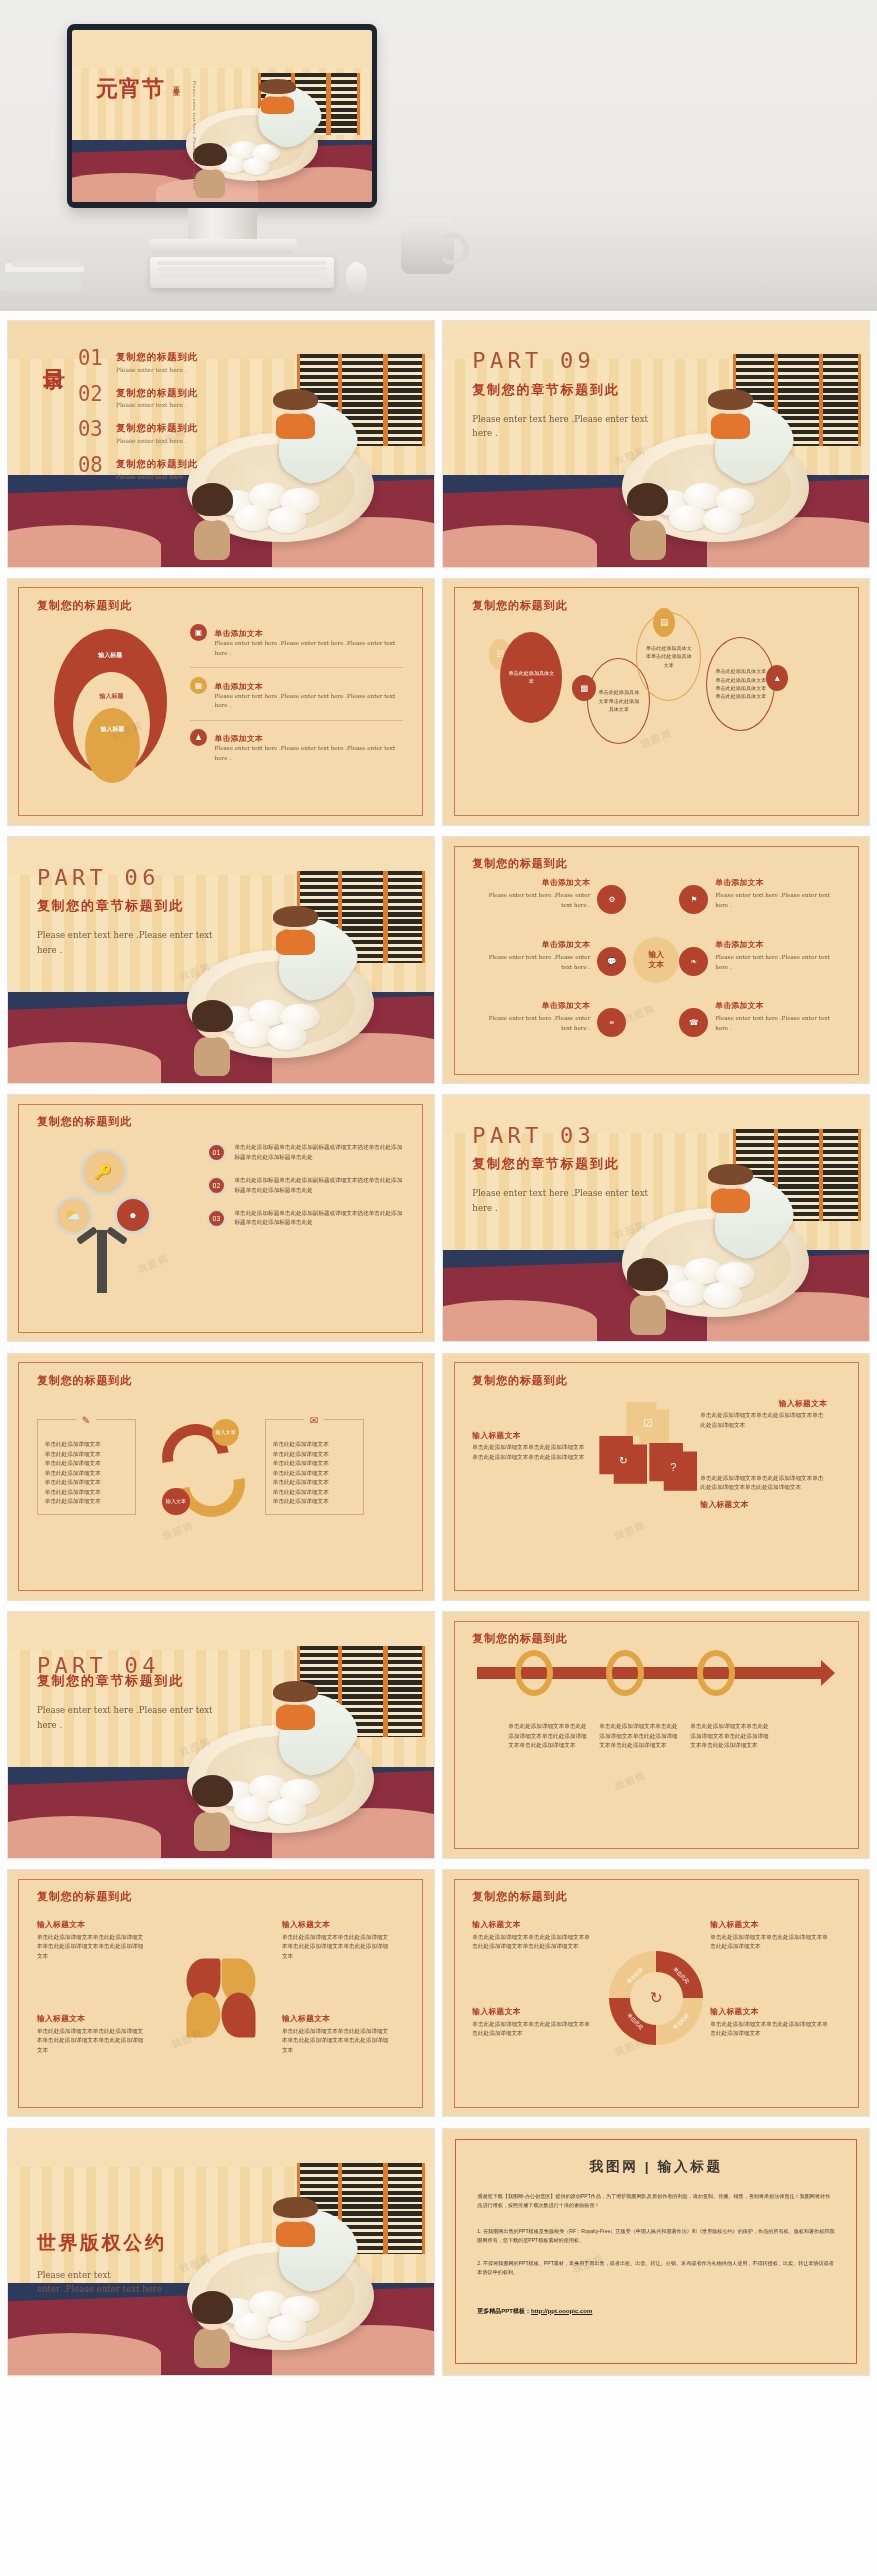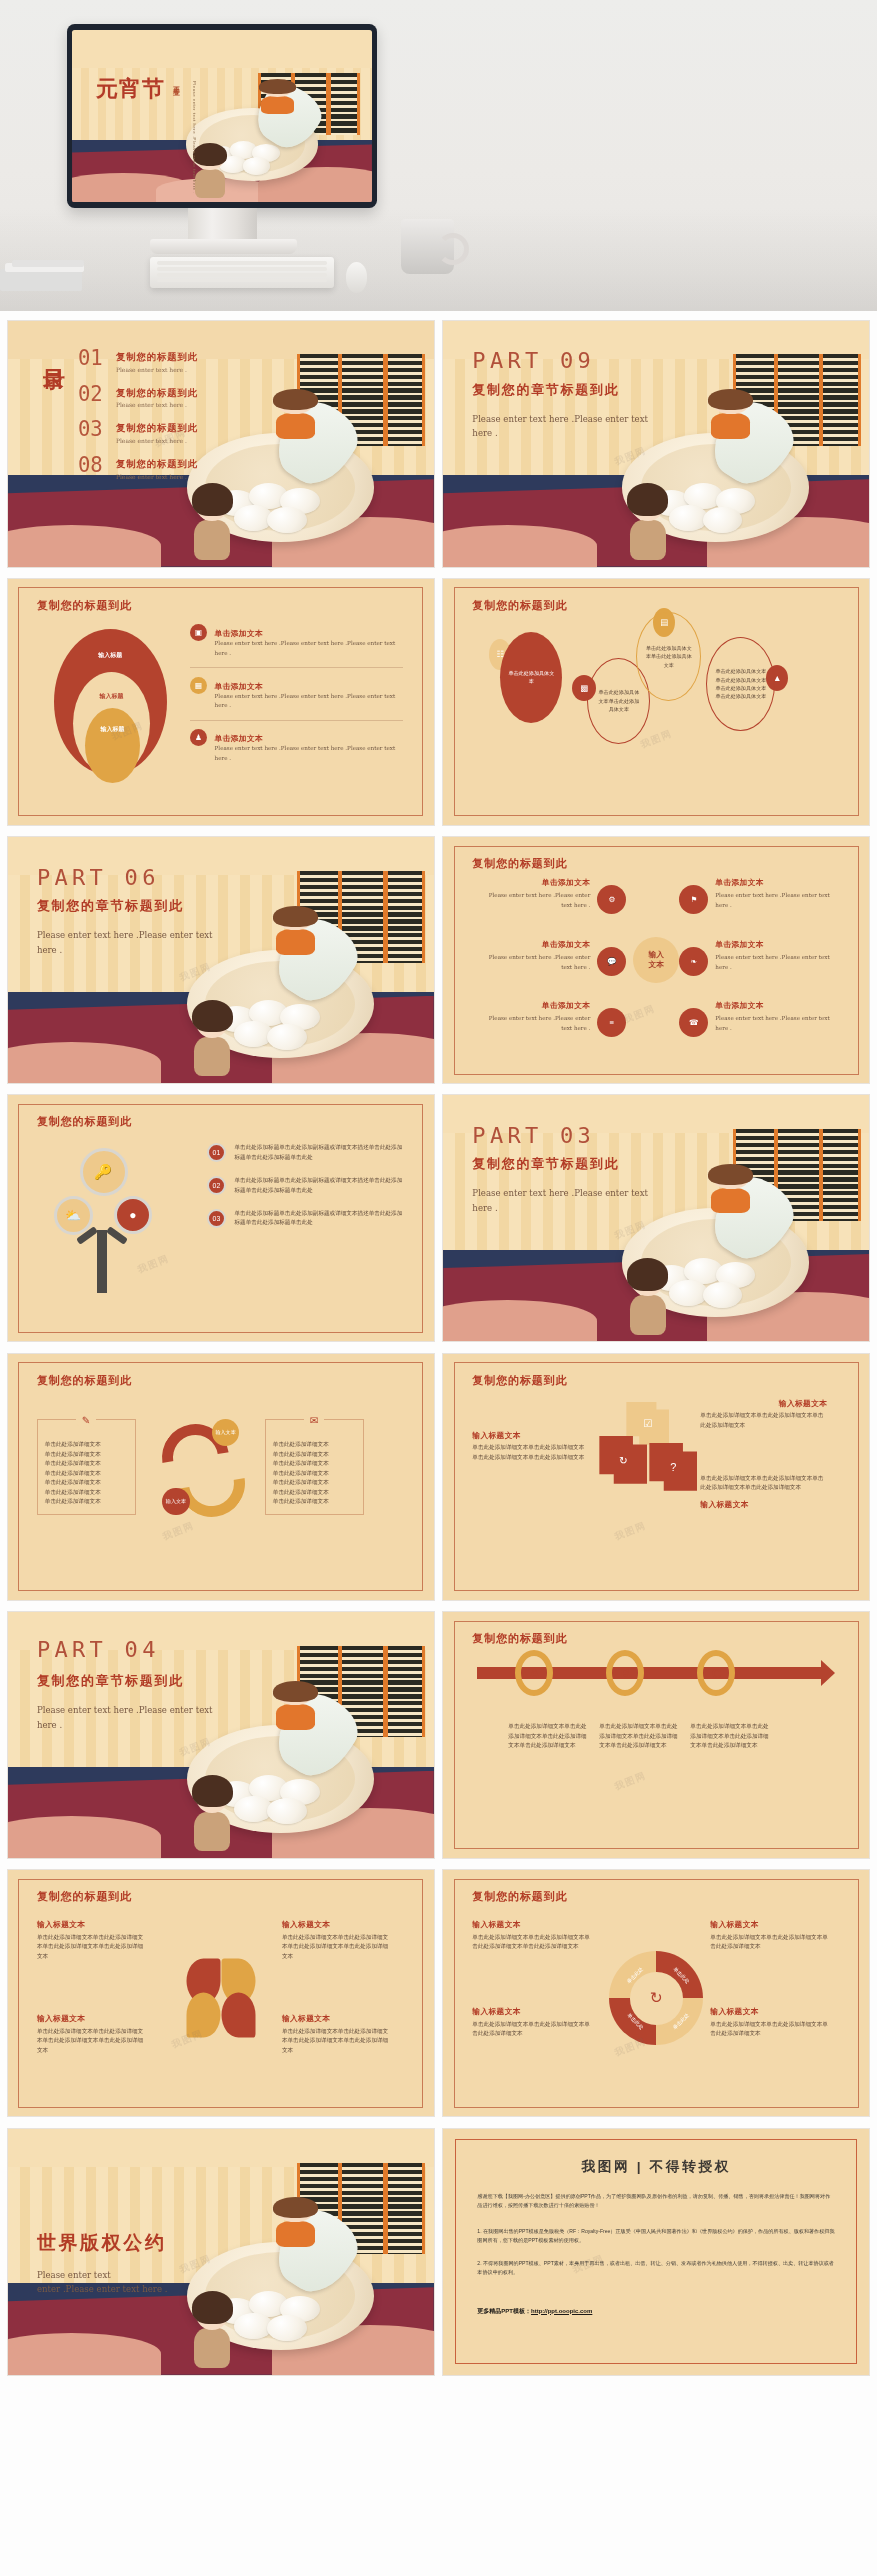--- a/index.html
+++ b/index.html
@@ -735,21 +735,21 @@
         <div class="kid-body"></div>
           <div class="kid-head"></div>
           <div class="kid-hair"></div>
       </div>
       <div class="girl-bot" style="left:43%;top:62%;width:10%;height:34%">
         <div class="kid-body" style="background:#caa27a"></div>
           <div class="kid-head"></div>
           <div class="kid-hair" style="background:#4b2f20"></div>
       </div>
     </div>
-    <div class="part-label" style="top:25px">PART 04</div>
+    <div class="part-label" style="top:41px">PART 04</div>
     <div class="part-title" style="top:60px">复制您的章节标题到此</div>
     <div class="part-desc" style="top:91px">Please enter text here .Please enter text here .</div>
     <div class="wm" style="left:171px;top:129px">我图网</div>
   </div>
 
   <div class="slide">
     <div class="frame"></div>
     <div class="s-title">复制您的标题到此</div>
     <div>
       <div class="tl-bar" style="top:55px"></div>
@@ -858,21 +858,21 @@
     <div class="thanks" style="top:101px">世界版权公约</div>
     <div class="part-desc" style="top:139px">
       <div>Please enter text</div>
       <div>enter .Please enter text here .</div>
     </div>
     <div class="wm" style="left:171px;top:129px">我图网</div>
   </div>
 
   <div class="slide">
     <div class="cr-frame"></div>
-    <div class="cr-title">我图网 | 不得转授权</div>
+    <div class="cr-title">我图网 | 输入标题</div>
     <div class="cr-p" style="top:63px">感谢您下载【我图网-办公创意区】提供的原创PPT作品，为了维护我图网队及原创作者的利益，请勿复制、传播、销售，否则将承担法律责任！我图网将对作品进行维权，按照传播下载次数进行十倍的索赔赔偿！</div>
     <div class="cr-p" style="top:98px">1. 在我图网出售的PPT模板是免版税类（RF：Royalty-Free）正版受《中国人民共和国著作法》和《世界版权公约》的保护，作品的所有权、版权和著作权归我图网所有，您下载的是PPT模板素材的使用权。</div>
     <div class="cr-p" style="top:130px">2. 不得将我图网的PPT模板、PPT素材，本身用于再出售，或者出租、出借、转让、分销、发布或者作为礼物供他人使用，不得转授权、出卖、转让本协议或者本协议中的权利。</div>
     <div class="cr-link" style="top:178px">
       <span>更多精品PPT模板：</span><u>http://ppt.ooopic.com</u>
     </div>
     <div class="wm" style="left:129px;top:129px">我图网</div>
   </div>
 
 </div>

